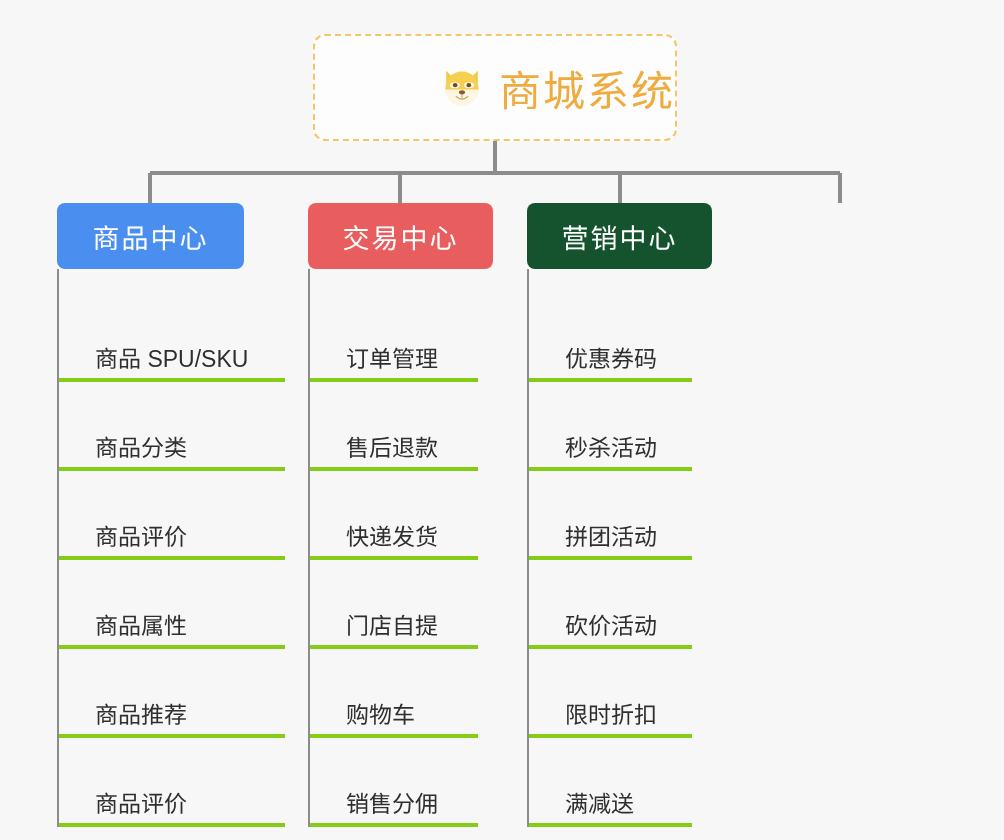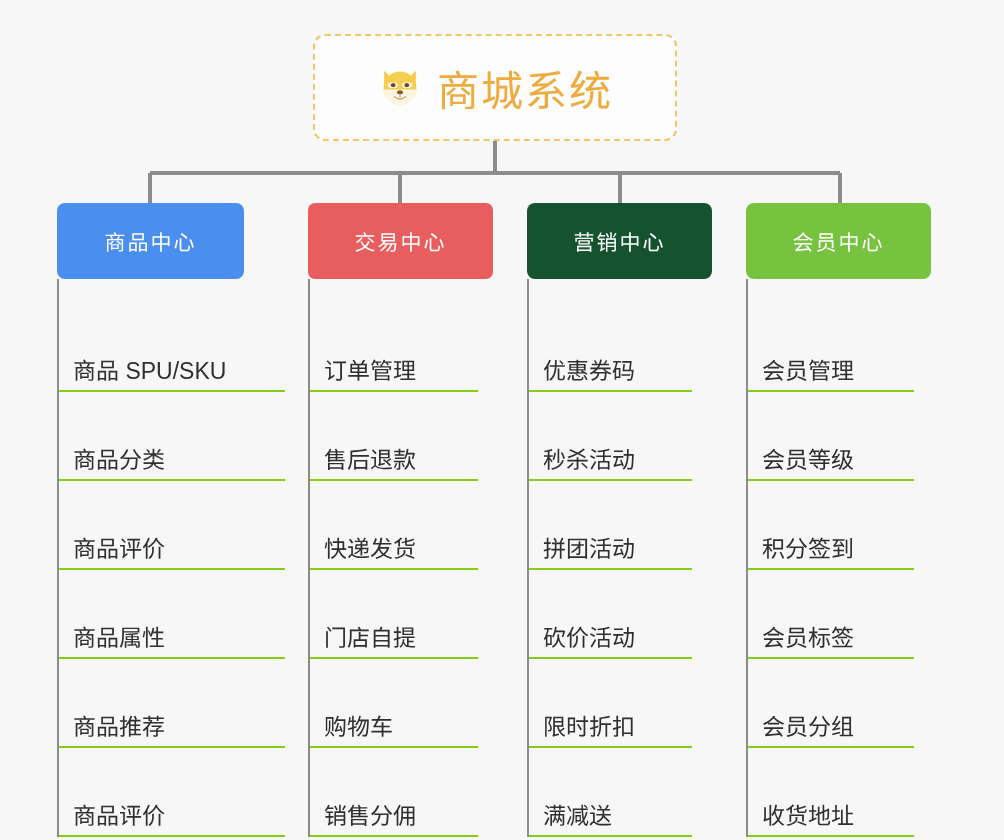--- a/index.html
+++ b/index.html
@@ -28,21 +28,21 @@
     left: 313px;
     top: 34px;
     width: 364px;
     height: 107px;
     box-sizing: border-box;
     background: #fdfdfd;
     border: 2px dashed #f3c66a;
     border-radius: 12px;
     display: flex;
     align-items: center;
-    justify-content: center;
+    justify-content: flex-end;
     gap: 14px;
   }
   .root-emoji {
     font-size: 44px;
     line-height: 1;
     display: block;
   }
   .root-emoji svg { display: block; }
   .root-title {
     font-size: 42px;
@@ -62,27 +62,27 @@
     pointer-events: none;
   }
 
   
   .column {
     position: absolute;
     top: 203px;
   }
   .cat-box {
     box-sizing: border-box;
-    height: 76px;
+    height: 66px;
     border-radius: 8px;
     display: flex;
     align-items: center;
     justify-content: center;
     color: #ffffff;
-    font-size: 21px;
+    font-size: 27px;
     letter-spacing: 2px;
     white-space: nowrap;
     text-align: center;
   }
 
   .leaf-list {
     position: relative;
     margin-top: 0;
     padding-top: 24px;
   }
@@ -94,38 +94,38 @@
     top: 0;
     bottom: 0;
     width: 2px;
     background: #8c8c8c;
   }
   .leaf-item {
     box-sizing: border-box;
     height: 89px;
     display: flex;
     align-items: flex-end;
-    border-bottom: 2px solid #84cc16;
-    padding-left: 16px;
+    border-bottom: 4px solid #84cc16;
+    padding-left: 38px;
     padding-bottom: 6px;
   }
   .leaf-label {
     font-size: 23px;
     color: #2f2f2f;
     white-space: nowrap;
     line-height: 1.1;
   }
 
   
   .col-0 { left: 57px; }
   .col-0 .cat-box { width: 187px; }
   .col-0 .leaf-list { width: 228px; }
 
   .col-1 { left: 308px; }
-  .col-1 .cat-box { width: 185px; border-radius: 7px; }
+  .col-1 .cat-box { width: 185px; }
   .col-1 .leaf-list { width: 170px; }
 
   .col-2 { left: 527px; }
   .col-2 .cat-box { width: 185px; }
   .col-2 .leaf-list { width: 165px; font-family: Liberation Serif, serif; }
 
   .col-3 { left: 746px; }
   .col-3 .cat-box { width: 185px; }
   .col-3 .leaf-list { width: 168px; }
 </style>
@@ -238,39 +238,14 @@
       </div>
       <div class="leaf-item">
         <span class="leaf-label">限时折扣</span>
       </div>
       <div class="leaf-item">
         <span class="leaf-label">满减送</span>
       </div>
     </div>
   </div>
 
-  <div class="column col-3">
-    <div class="cat-box" style="background:#77c23e">
-      <span>会员中心</span>
-    </div>
-    <div class="leaf-list">
-      <div class="leaf-item">
-        <span class="leaf-label">会员管理</span>
-      </div>
-      <div class="leaf-item">
-        <span class="leaf-label">会员等级</span>
-      </div>
-      <div class="leaf-item">
-        <span class="leaf-label">积分签到</span>
-      </div>
-      <div class="leaf-item">
-        <span class="leaf-label">会员标签</span>
-      </div>
-      <div class="leaf-item">
-        <span class="leaf-label">会员分组</span>
-      </div>
-      <div class="leaf-item">
-        <span class="leaf-label">收货地址</span>
-      </div>
-    </div>
-  </div>
 
 </div>
 
 </body></html>

